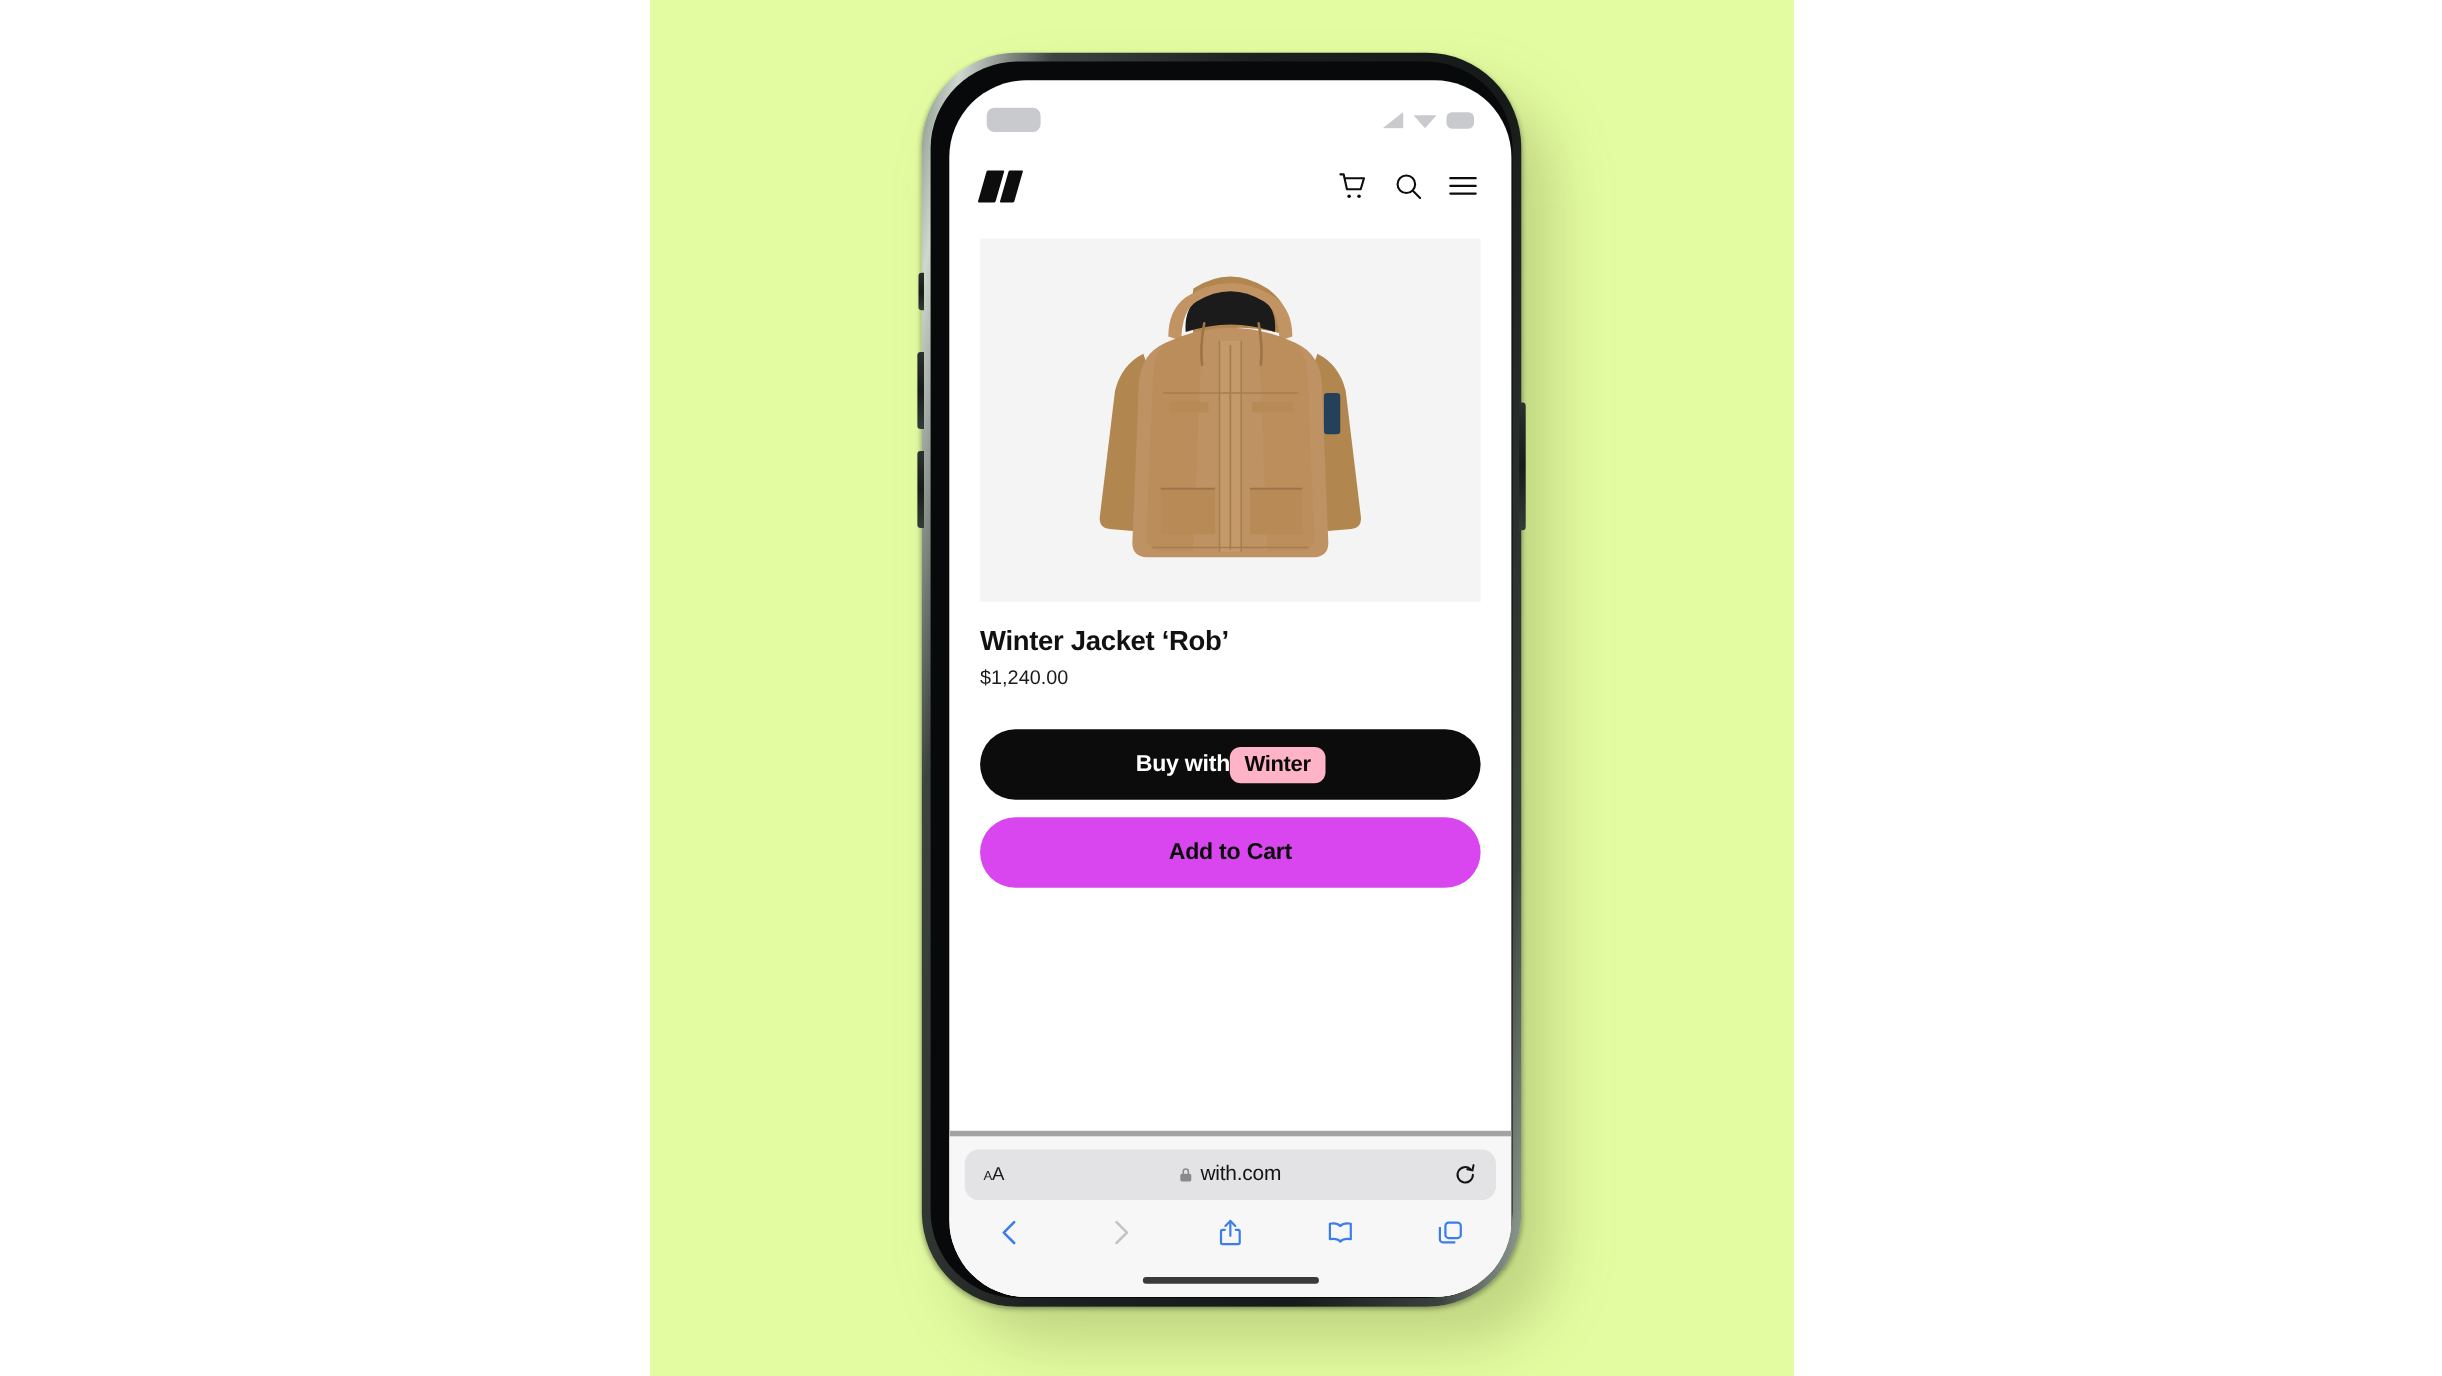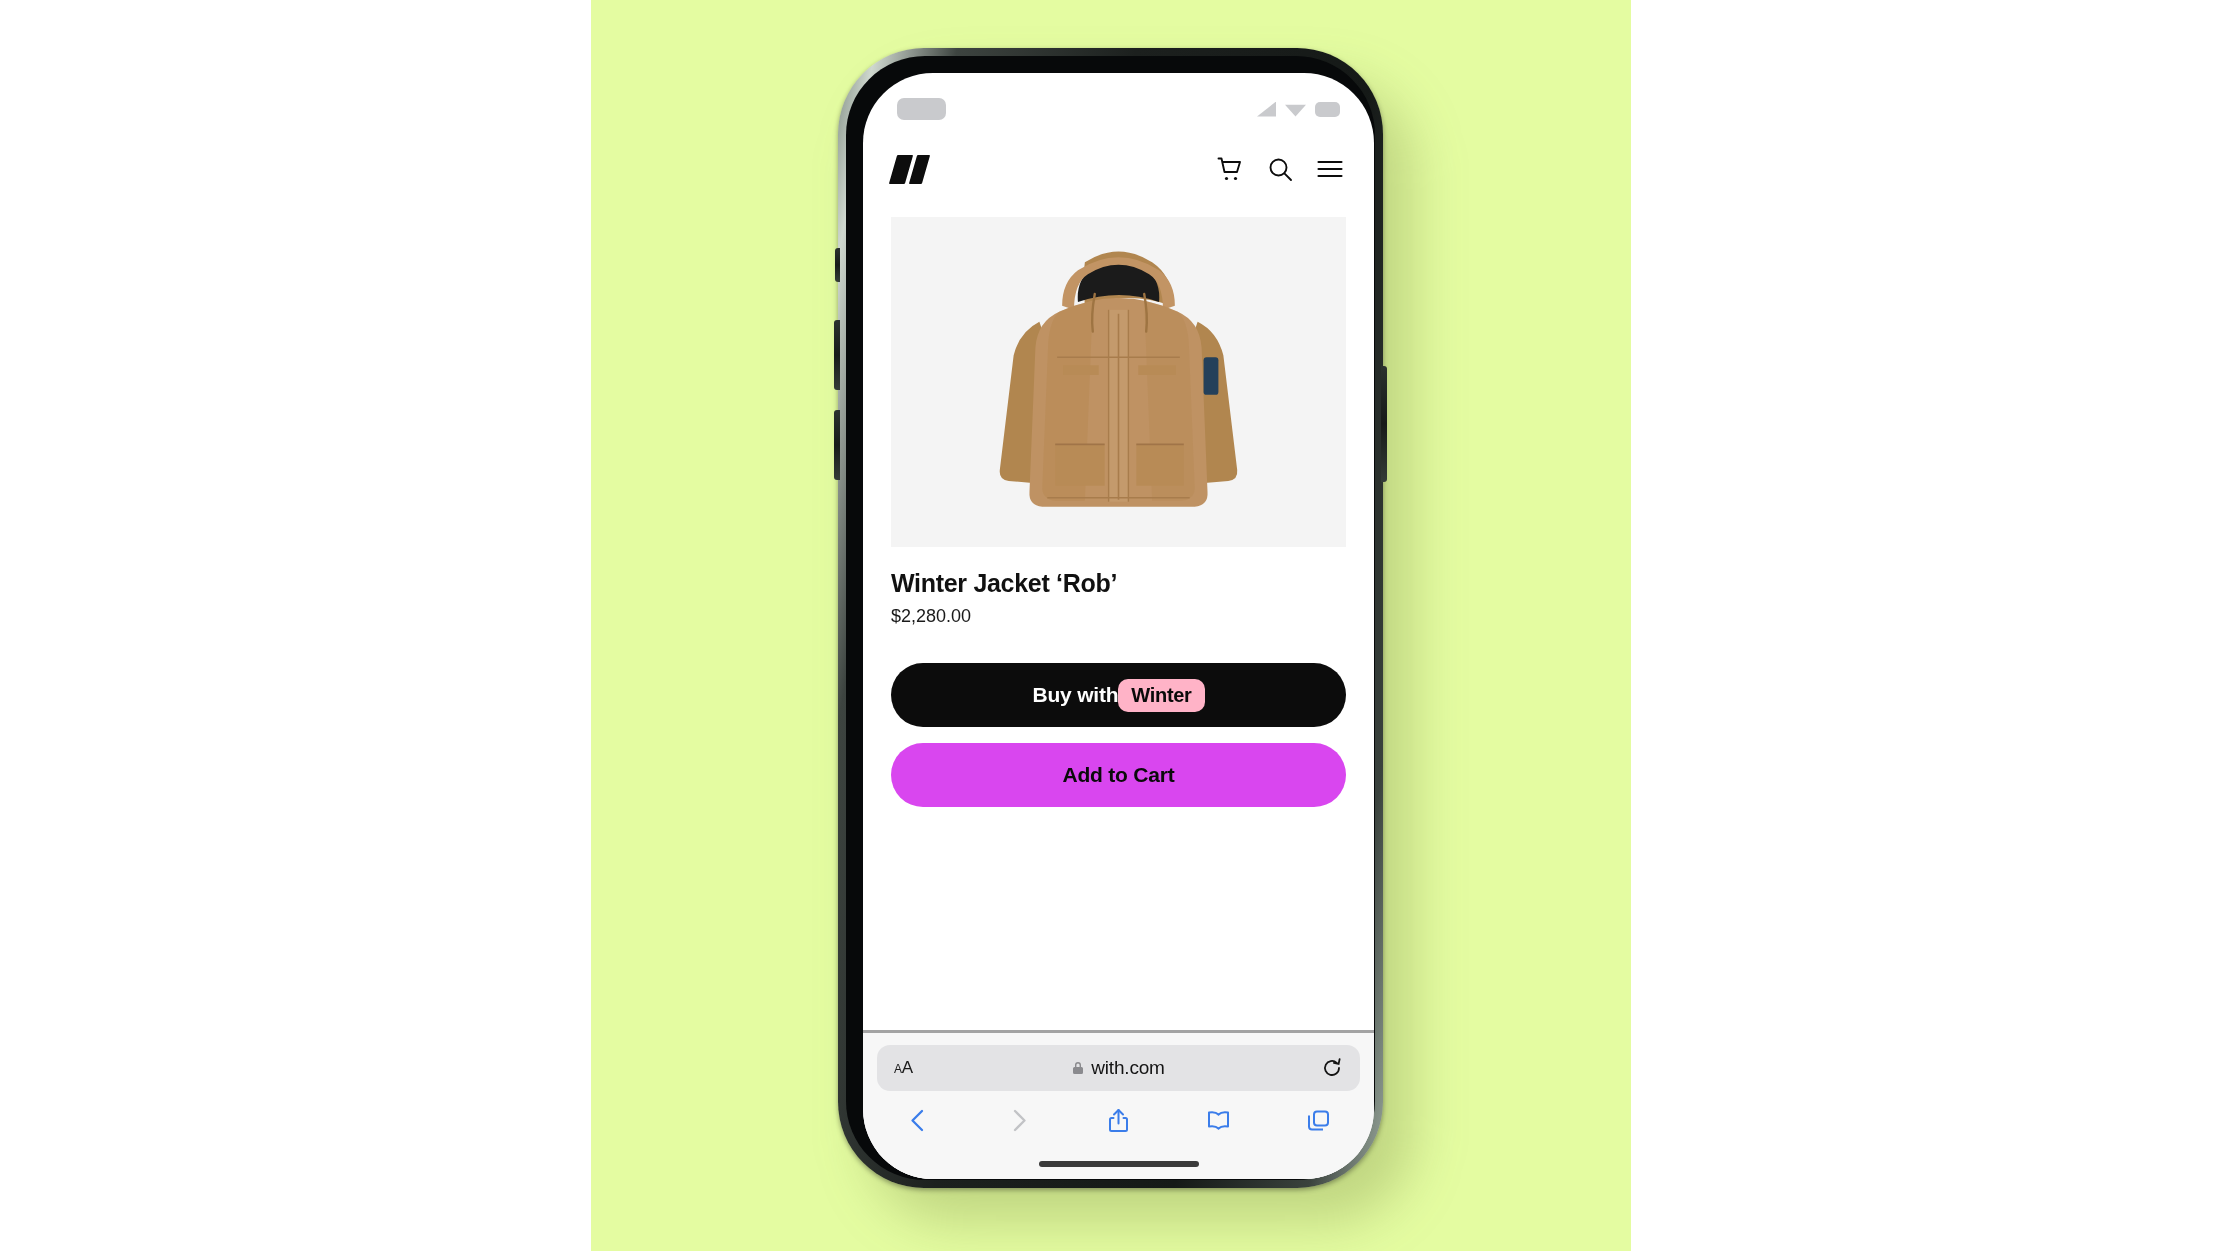--- a/index.html
+++ b/index.html
@@ -203,21 +203,21 @@
     font-size: 21px;
     font-weight: 700;
     letter-spacing: -0.2px;
     cursor: pointer;
   }
 
   
   #safari-chrome {
     flex: 0 0 auto;
     background: #f7f7f7;
-    border-top: 3px solid #a3a3a3;
+    border-top: 5px solid #a3a3a3;
     padding: 12px 14px 0;
   }
   #url-bar {
     height: 46px;
     border-radius: 13px;
     background: #e3e3e5;
     display: flex;
     align-items: center;
     padding: 0 17px;
     position: relative;
@@ -366,21 +366,21 @@
 
                   <rect x="316" y="140" width="15" height="38" rx="3" fill="#24405a"></rect>
 
                   <line x1="158" y1="282" x2="302" y2="282" stroke="#a87c4c" stroke-width="1.6"></line>
                 </g>
               </svg>
             </div>
 
             <div id="product-title">Winter Jacket ‘Rob’</div>
 
-            <div id="product-price">$2,280.00</div>
+            <div id="product-price">$1,240.00</div>
 
             <div id="cta-block">
 
               <button id="klarna-button">
                 <span id="klarna-label">Buy with</span>
                 <span id="klarna-badge">Winter</span>
               </button>
 
               <button id="addcart-button">Add to Cart</button>
 

